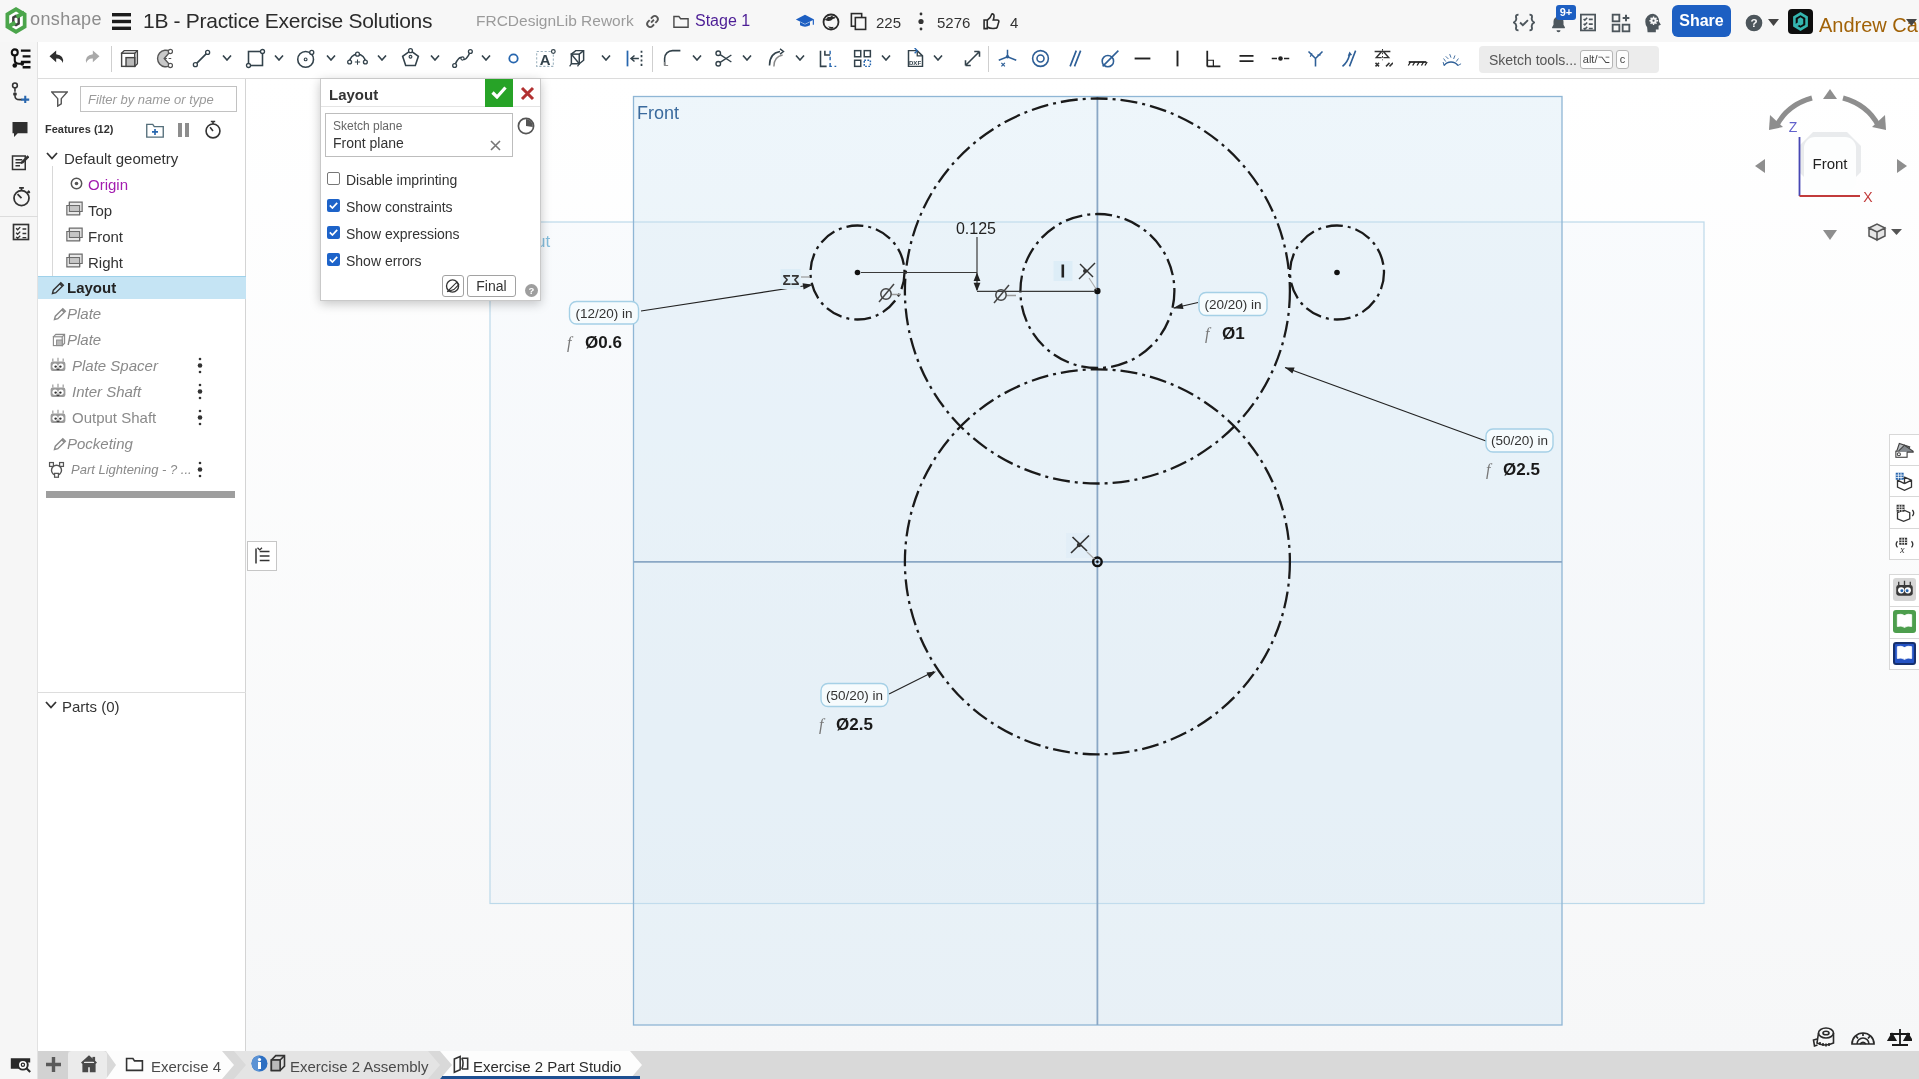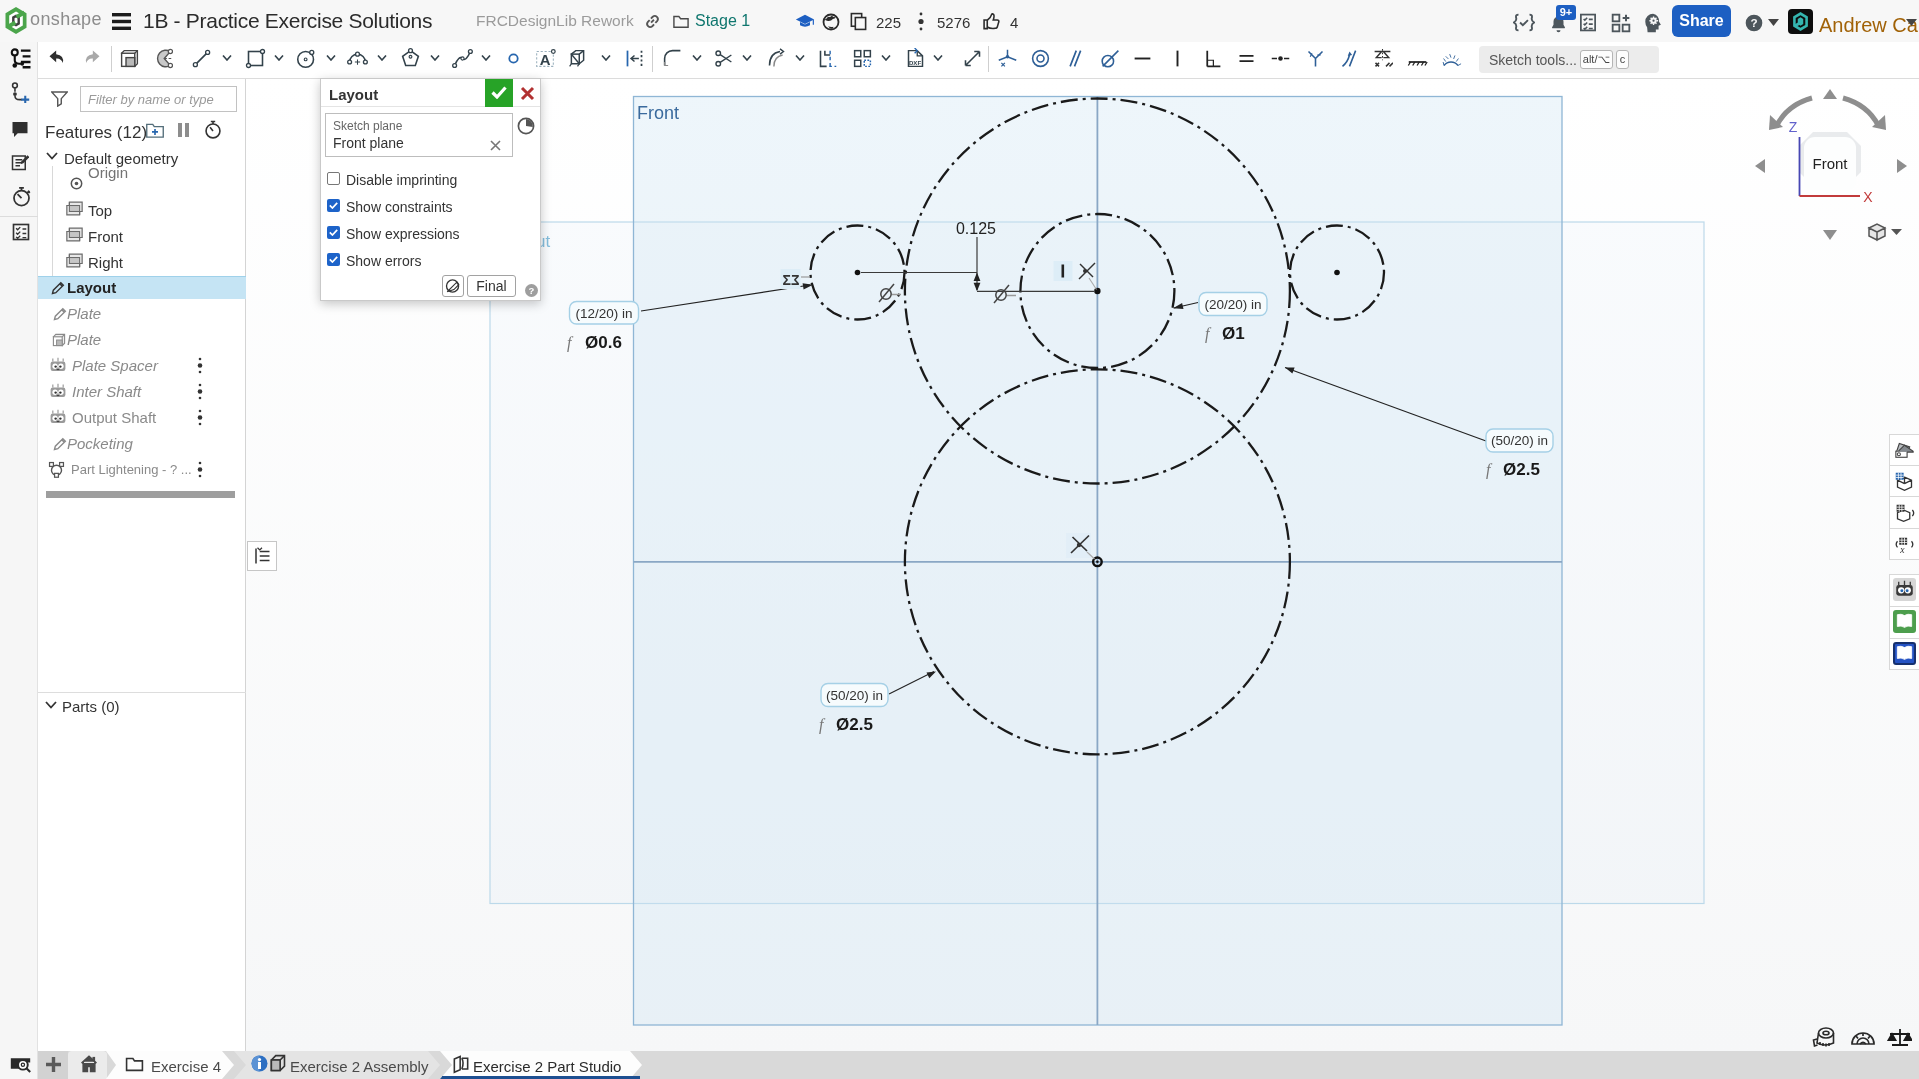--- a/index.html
+++ b/index.html
@@ -153,21 +153,21 @@
     <rect y="13.6" width="19" height="3.4" fill="#1d1d1d"></rect>
 </svg>
 <div class="tx" style="left:143px;top:9px;font-size:21px;font-weight:normal;color:#2b2b2b;letter-spacing:-0.3px">1B - Practice Exercise Solutions</div>
 <div class="tx" style="left:476px;top:12px;font-size:15.5px;color:#9b9b9b">FRCDesignLib Rework</div>
 <svg class="ic" style="left:644px;top:13px" width="17" height="17" viewBox="0 0 24 24">
     <path fill="none" stroke="#555" stroke-width="2.6" d="M10 13.5 L14 9.5 M8 10 L5.5 12.5 a4.4 4.4 0 0 0 6.2 6.2 L14.2 16 M16 14 L18.5 11.5 a4.4 4.4 0 0 0 -6.2 -6.2 L9.8 8"></path>
   </svg>
 <svg class="ic" style="left:672px;top:13px" width="18" height="17" viewBox="0 0 24 24">
     <path fill="none" stroke="#4a4a4a" stroke-width="2" d="M2 20 V5 h7 l2.5 3 H22 v12 z"></path>
   </svg>
-<div class="tx" style="left:695px;top:12px;font-size:16px;color:#0f766e">Stage 1</div>
+<div class="tx" style="left:695px;top:12px;font-size:16px;color:#4c1d95">Stage 1</div>
 <svg class="ic" style="left:795px;top:13px" width="20" height="17" viewBox="0 0 24 20">
     <path fill="#1d5fc2" d="M12 2 L23 7.5 L12 13 L1 7.5 Z"></path>
     <path fill="#1d5fc2" d="M6 10.5 v4 q6 3.5 12 0 v-4 l-6 3 z"></path>
     <path fill="none" stroke="#1d5fc2" stroke-width="1.4" d="M22 8 v6"></path>
   </svg>
 <svg class="ic" style="left:822px;top:13px" width="18" height="18" viewBox="0 0 24 24">
     <circle cx="12" cy="12" r="10" fill="none" stroke="#2b2b2b" stroke-width="2.4"></circle>
     <path fill="#2b2b2b" d="M3.5 9 q3-1.5 4.5-4 q3 0.8 5-1.5 q2 2 5.5 2.2 q-1.5 2.3-4 2.3 q-2.5 3-6.5 2.5 q-2.5 0-4.5-1.5z"></path>
     <path fill="#2b2b2b" d="M8 17.5 q3.5 1.5 7 0.8 q0.8 1.5-0.8 2.5 q-3.5 0.8-6.2-3.3z"></path>
   </svg>
@@ -470,21 +470,21 @@
     <path stroke="#2a2a2a" stroke-width="2.6" d="M20 16 l5 5" fill="none"></path>
     <circle cx="16" cy="12" r="2" fill="none" stroke="#2a2a2a" stroke-width="1.6"></circle>
   </svg>
 
 <div id="fpanel"></div>
 <svg class="ic" style="left:51px;top:91px" width="17" height="16" viewBox="0 0 24 22">
     <path fill="none" stroke="#555" stroke-width="2" d="M1 1 H23 L14.5 10.5 V18 l-5 3 V10.5z"></path>
   </svg>
 <div class="abs" style="left:80px;top:86px;width:157px;height:26px;background:#fff;border:1px solid #c2c2c2"></div>
 <div class="tx" style="left:88px;top:92px;font-size:13px;font-style:italic;color:#9a9a9a">Filter by name or type</div>
-<div class="tx" style="left:45px;top:123px;font-size:17px;font-weight:normal;color:#333">Features (12)</div>
+<div class="tx" style="left:45px;top:123px;font-size:11px;font-weight:bold;color:#333">Features (12)</div>
 <svg class="ic" style="left:146px;top:122px" width="18" height="16" viewBox="0 0 24 21">
     <path fill="none" stroke="#546e7a" stroke-width="1.8" d="M1 20 V3 h8 l2 3 H23 V20z"></path>
     <path stroke="#2766ae" stroke-width="2.2" d="M12 9 v8 M8 13 h8" fill="none"></path>
   </svg>
 <svg class="ic" style="left:177px;top:123px" width="13" height="14" viewBox="0 0 13 14">
     <rect x="1" y="0" width="4" height="14" fill="#8d8d8d"></rect>
     <rect x="8" y="0" width="4" height="14" fill="#8d8d8d"></rect>
   </svg>
 <svg class="ic" style="left:204px;top:120px" width="18" height="19" viewBox="0 0 24 26">
     <circle cx="12" cy="15" r="9.5" fill="none" stroke="#333" stroke-width="2.2"></circle>
@@ -492,21 +492,21 @@
   </svg>
 <svg class="ic" style="left:46px;top:152px" width="12" height="8" viewBox="0 0 12 8">
     <path d="M1 1 L6 6.5 L11 1" stroke="#333" stroke-width="1.8" fill="none"></path>
   </svg>
 <div class="tx" style="left:64px;top:150px;font-size:15px;color:#333">Default geometry</div>
 <div class="abs" style="left:52px;top:166px;width:1px;height:110px;background:#d8d8d8"></div>
 <svg class="ic" style="left:70px;top:177px" width="13" height="13" viewBox="0 0 13 13">
     <circle cx="6.5" cy="6.5" r="5.2" fill="none" stroke="#555" stroke-width="1.5"></circle>
     <circle cx="6.5" cy="6.5" r="1.8" fill="#555"></circle>
   </svg>
-<div class="tx" style="left:88px;top:164px;font-size:15px;color:#737373">Origin</div>
+<div class="tx" style="left:88px;top:176px;font-size:15px;color:#a21caf">Origin</div>
 <svg class="ic" style="left:66px;top:201px" width="17" height="15" viewBox="0 0 20 17">
     <path d="M4 1 H19 V12 H16 V16 H1 V5 H4z" fill="#e8e8e8" stroke="#6a6a6a" stroke-width="1.4"></path>
     <path d="M4 1 V5 H1 M16 16 v-4 h3" fill="none" stroke="#6a6a6a" stroke-width="1.4"></path>
     <rect x="4" y="5" width="12" height="7" fill="#c6c6c6" stroke="#6a6a6a" stroke-width="1.2"></rect>
   </svg>
 <div class="tx" style="left:88px;top:202px;font-size:15px;color:#333">Top</div>
 <svg class="ic" style="left:66px;top:227px" width="17" height="15" viewBox="0 0 20 17">
     <path d="M4 1 H19 V12 H16 V16 H1 V5 H4z" fill="#e8e8e8" stroke="#6a6a6a" stroke-width="1.4"></path>
     <path d="M4 1 V5 H1 M16 16 v-4 h3" fill="none" stroke="#6a6a6a" stroke-width="1.4"></path>
     <rect x="4" y="5" width="12" height="7" fill="#c6c6c6" stroke="#6a6a6a" stroke-width="1.2"></rect>
@@ -582,21 +582,21 @@
 <svg class="ic" style="left:52px;top:437px" width="15" height="15" viewBox="0 0 18 18">
     <path fill="none" stroke="#8a8a8a" stroke-width="1.7" d="M3 15 l1-4 L13 2 l3 3 -9 9z M12 3.5 l3 3"></path>
   </svg>
 <div class="tx" style="left:67px;top:435px;font-size:15px;font-style:italic;color:#8a8a8a">Pocketing</div>
 <svg class="ic" style="left:48px;top:461px" width="17" height="17" viewBox="0 0 22 22">
     <circle cx="11" cy="12" r="6.5" fill="none" stroke="#555" stroke-width="1.8"></circle>
     <rect x="2" y="2" width="5" height="5" fill="#fff" stroke="#555" stroke-width="1.6"></rect>
     <rect x="15" y="2" width="5" height="5" fill="#fff" stroke="#555" stroke-width="1.6"></rect>
     <rect x="8.5" y="16" width="5" height="5" fill="#fff" stroke="#555" stroke-width="1.6"></rect>
   </svg>
-<div class="tx" style="left:71px;top:462px;font-size:13px;color:#8a8a8a">Part Lightening - ? ...</div>
+<div class="tx" style="left:71px;top:462px;font-size:13px;font-style:italic;color:#8a8a8a">Part Lightening - ? ...</div>
 <svg class="ic" style="left:196px;top:460px" width="8" height="19" viewBox="0 0 8 19">
     <circle cx="4" cy="3" r="1.3" fill="#333"></circle>
     <circle cx="4" cy="9.5" r="2.3" fill="#333"></circle>
     <circle cx="4" cy="16" r="1.3" fill="#333"></circle>
   </svg>
 <div class="abs" style="left:46px;top:491px;width:189px;height:7px;background:#9e9e9e"></div>
 <div class="abs" style="left:38px;top:692px;width:208px;height:1px;background:#ddd"></div>
 <svg class="ic" style="left:45px;top:701px" width="12" height="8" viewBox="0 0 12 8">
     <path d="M1 1 L6 6.5 L11 1" stroke="#333" stroke-width="1.8" fill="none"></path>
   </svg>

